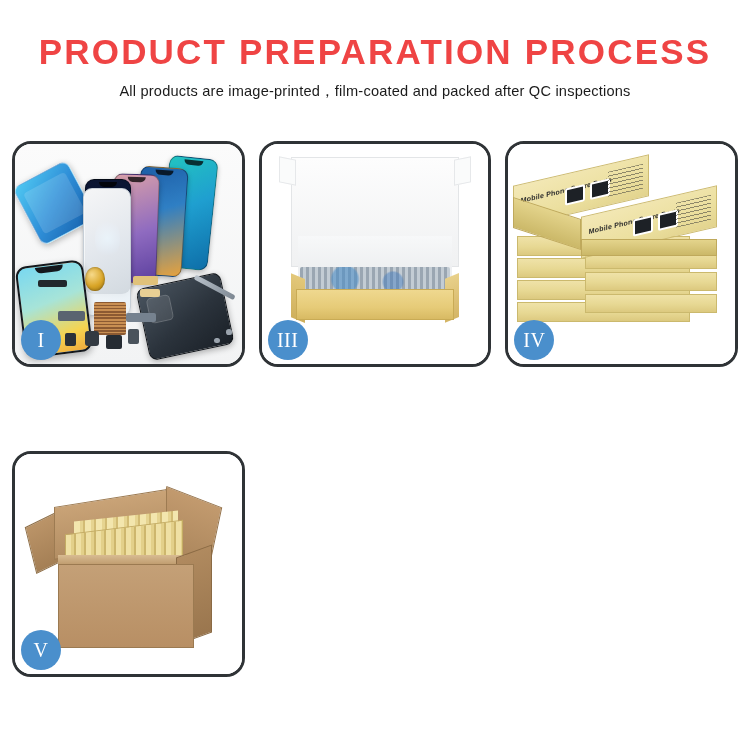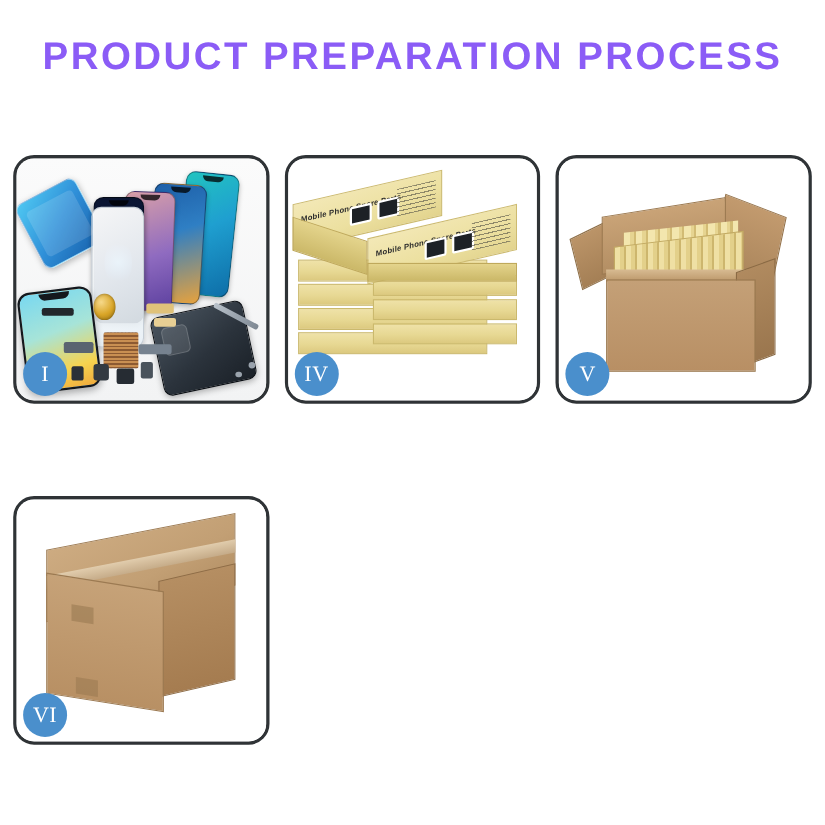--- a/index.html
+++ b/index.html
@@ -20,21 +20,21 @@
   }
 
   
   .header { width: 100%; padding-top: 34px; text-align: center; }
 
   .title {
     font-family: "Liberation Sans", sans-serif;
     font-size: 35px;
     font-weight: 700;
     letter-spacing: 2.2px;
-    color: #8b5cf6;
+    color: #ef4444;
     line-height: 1.05;
     white-space: nowrap;
   }
 
   .subtitle {
     margin-top: 11px;
     font-family: "Liberation Sans", sans-serif;
     font-size: 14.6px;
     font-weight: 400;
     letter-spacing: 0.2px;
@@ -384,20 +384,21 @@
     background: rgba(150,118,78,.5); transform: skewY(9deg);
   }
 </style>
 </head>
 <body>
 
 <div class="page">
 
   <div class="header">
     <div class="title">PRODUCT PREPARATION PROCESS</div>
+    <div class="subtitle">All products are image-printed，film-coated and packed after QC inspections</div>
   </div>
 
   <div class="grid">
 
     <div class="panel">
       <div class="scene p1">
         <div class="blue-lcd"></div>
         <div class="phone-fan">
           <div class="fan-ph fp1">
               <div class="notch"></div>
@@ -427,20 +428,31 @@
         <div class="part pt-sq3"></div>
         <div class="part pt-sq4"></div>
         <div class="part pt-dot1"></div>
         <div class="part pt-dot2"></div>
         <div class="part pt-tweez"></div>
       </div>
       <div class="badge">I</div>
     </div>
 
 
+    <div class="panel">
+      <div class="scene p3">
+        <div class="m-backflap"></div>
+        <div class="m-inner"></div>
+        <div class="m-content"></div>
+        <div class="m-leftside"></div>
+        <div class="m-rightside"></div>
+        <div class="m-front"></div>
+      </div>
+      <div class="badge">III</div>
+    </div>
 
     <div class="panel">
       <div class="scene p4">
         <div class="stack">
 
           <div class="rbox" style="left:4%; top:72%; width:76%; height:9%;"></div>
           <div class="rbox" style="left:4%; top:62%; width:76%; height:9%;"></div>
           <div class="rbox" style="left:4%; top:52%; width:76%; height:9%;"></div>
           <div class="rbox" style="left:4%; top:42%; width:76%; height:9%;"></div>
 
@@ -474,26 +486,15 @@
         <div class="c-flap-back"></div>
         <div class="c-items2"></div>
         <div class="c-items"></div>
         <div class="c-rim"></div>
         <div class="c-side"></div>
         <div class="c-body"></div>
       </div>
       <div class="badge">V</div>
     </div>
 
-    <div class="panel">
-      <div class="scene p6">
-        <div class="s-top"></div>
-        <div class="s-tape"></div>
-        <div class="s-right"></div>
-        <div class="s-front"></div>
-        <div class="s-tab1"></div>
-        <div class="s-tab2"></div>
-      </div>
-      <div class="badge">VI</div>
-    </div>
 
   </div>
 </div>
 
 </body></html>

